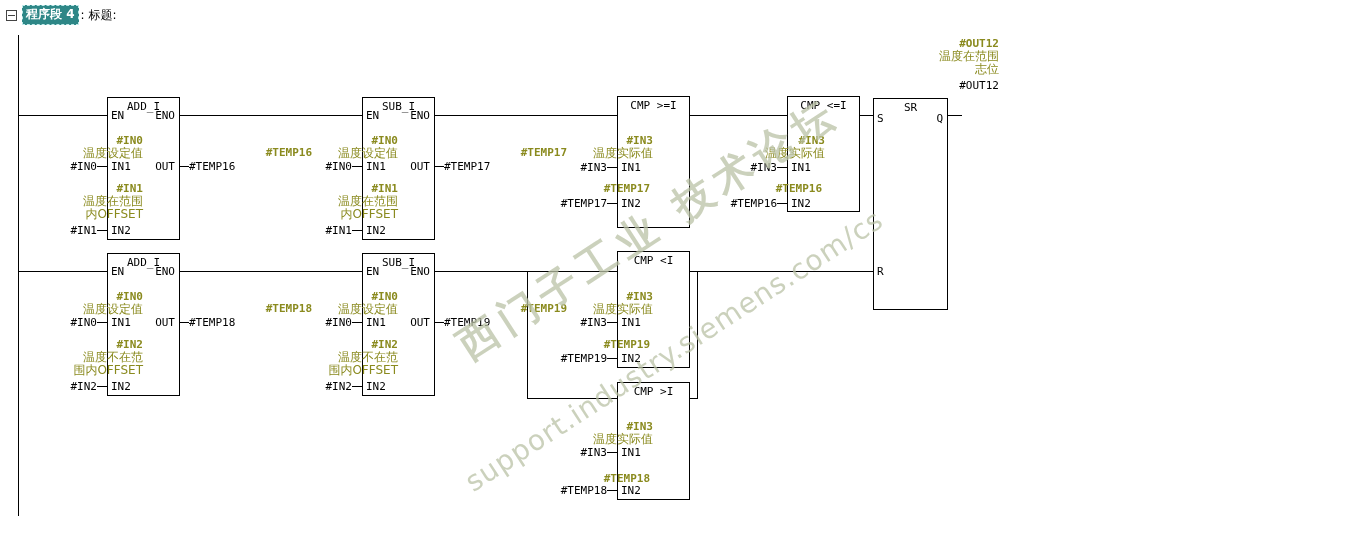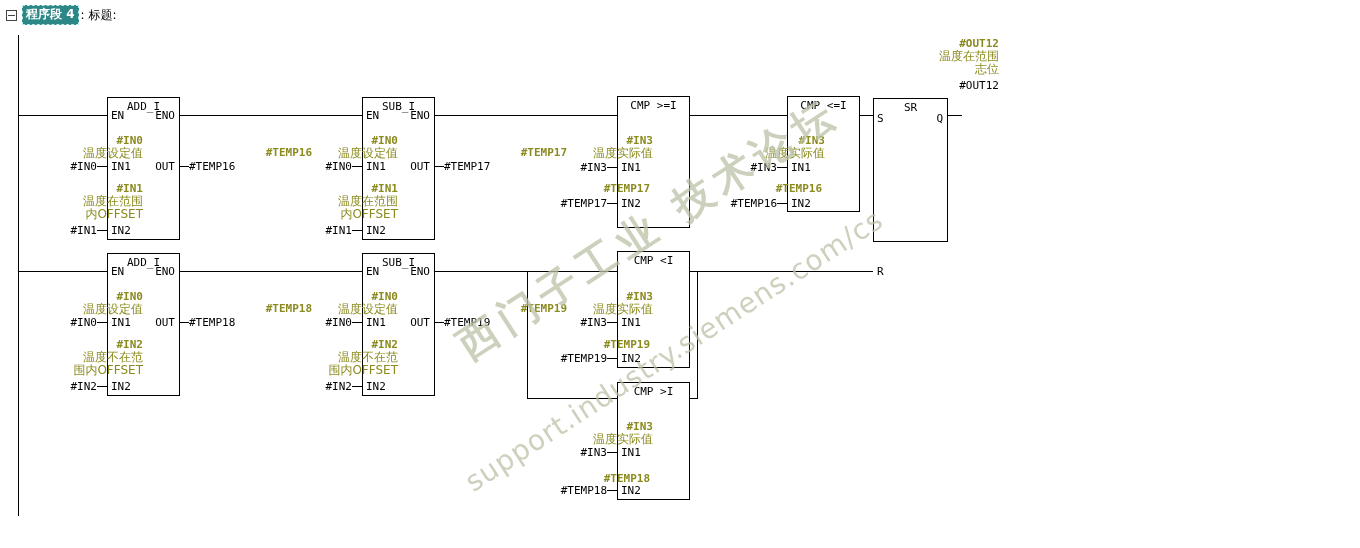--- a/index.html
+++ b/index.html
@@ -95,21 +95,21 @@
       <div class="block" style="left: 617px; top: 96px; width: 73px; height: 132px;">
         <div class="btitle">CMP &gt;=I</div>
         <span class="pin l" style="top: 65px;">IN1</span>
         <span class="pin l" style="top: 101px;">IN2</span>
       </div>
       <div class="block" style="left: 787px; top: 96px; width: 73px; height: 116px;">
         <div class="btitle">CMP &lt;=I</div>
         <span class="pin l" style="top: 65px;">IN1</span>
         <span class="pin l" style="top: 101px;">IN2</span>
       </div>
-      <div class="block" style="left: 873px; top: 98px; width: 75px; height: 144px;">
+      <div class="block" style="left: 873px; top: 98px; width: 75px; height: 212px;">
         <div class="btitle">SR</div>
         <span class="pin l" style="top: 14px;">S</span>
         <span class="pin r" style="top: 14px;">Q</span>
         <span class="pin l" style="top: 167px;">R</span>
       </div>
       <div class="block" style="left: 107px; top: 253px; width: 73px; height: 143px;">
         <div class="btitle">ADD_I</div>
         <span class="pin l" style="top: 12px;">EN</span>
         <span class="pin r" style="top: 12px;">ENO</span>
         <span class="pin l" style="top: 63px;">IN1</span>

